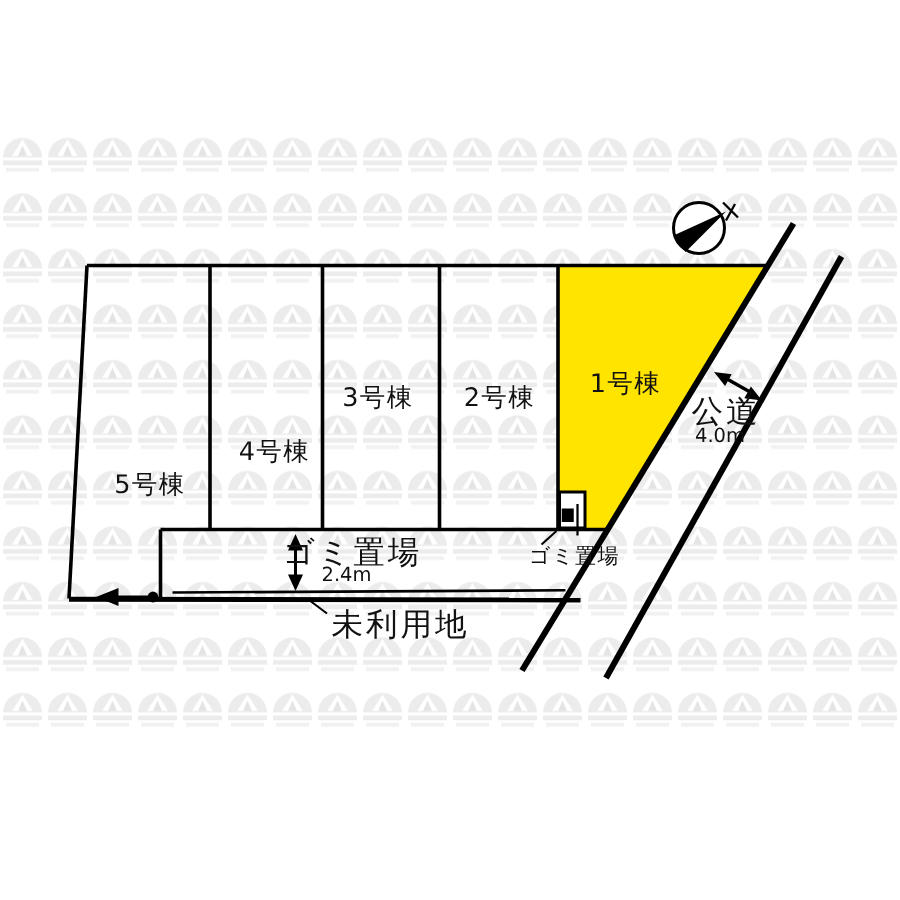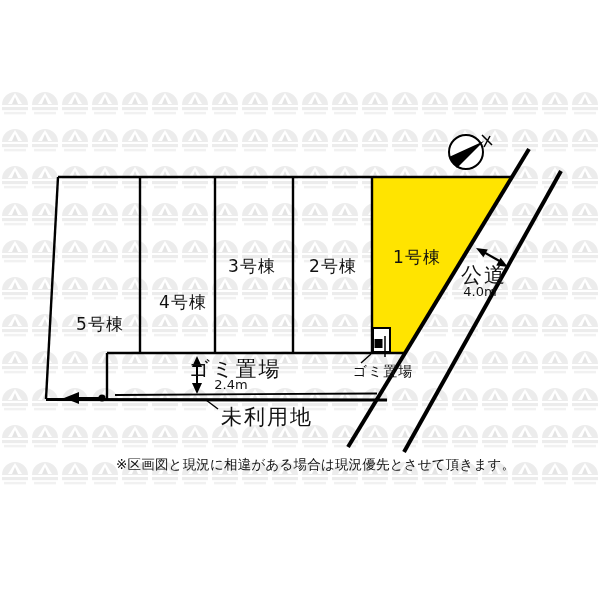--- a/index.html
+++ b/index.html
@@ -97,15 +97,14 @@
   <div class="lbl parcel-lbl" style="left:417px;top:257px;">1号棟</div>
 
   <div class="lbl road-lbl" style="left:484px;top:275px;">公道</div>
   <div class="lbl dim-lbl" style="left:480px;top:291px;">4.0m</div>
   <div class="lbl road-lbl" style="left:235px;top:369px;">ゴミ置場</div>
   <div class="lbl dim-lbl" style="left:231px;top:384px;">2.4m</div>
 
   <div class="lbl small-lbl" style="left:383px;top:371px;">ゴミ置場</div>
   <div class="lbl road-lbl" style="left:257px;top:417px;margin-left:10px;">未利用地</div>
 
-  <div class="note">※区画図と現況に相違がある場合は現況優先とさせて頂きます。</div>
 
 </div>
 
 </body></html>

